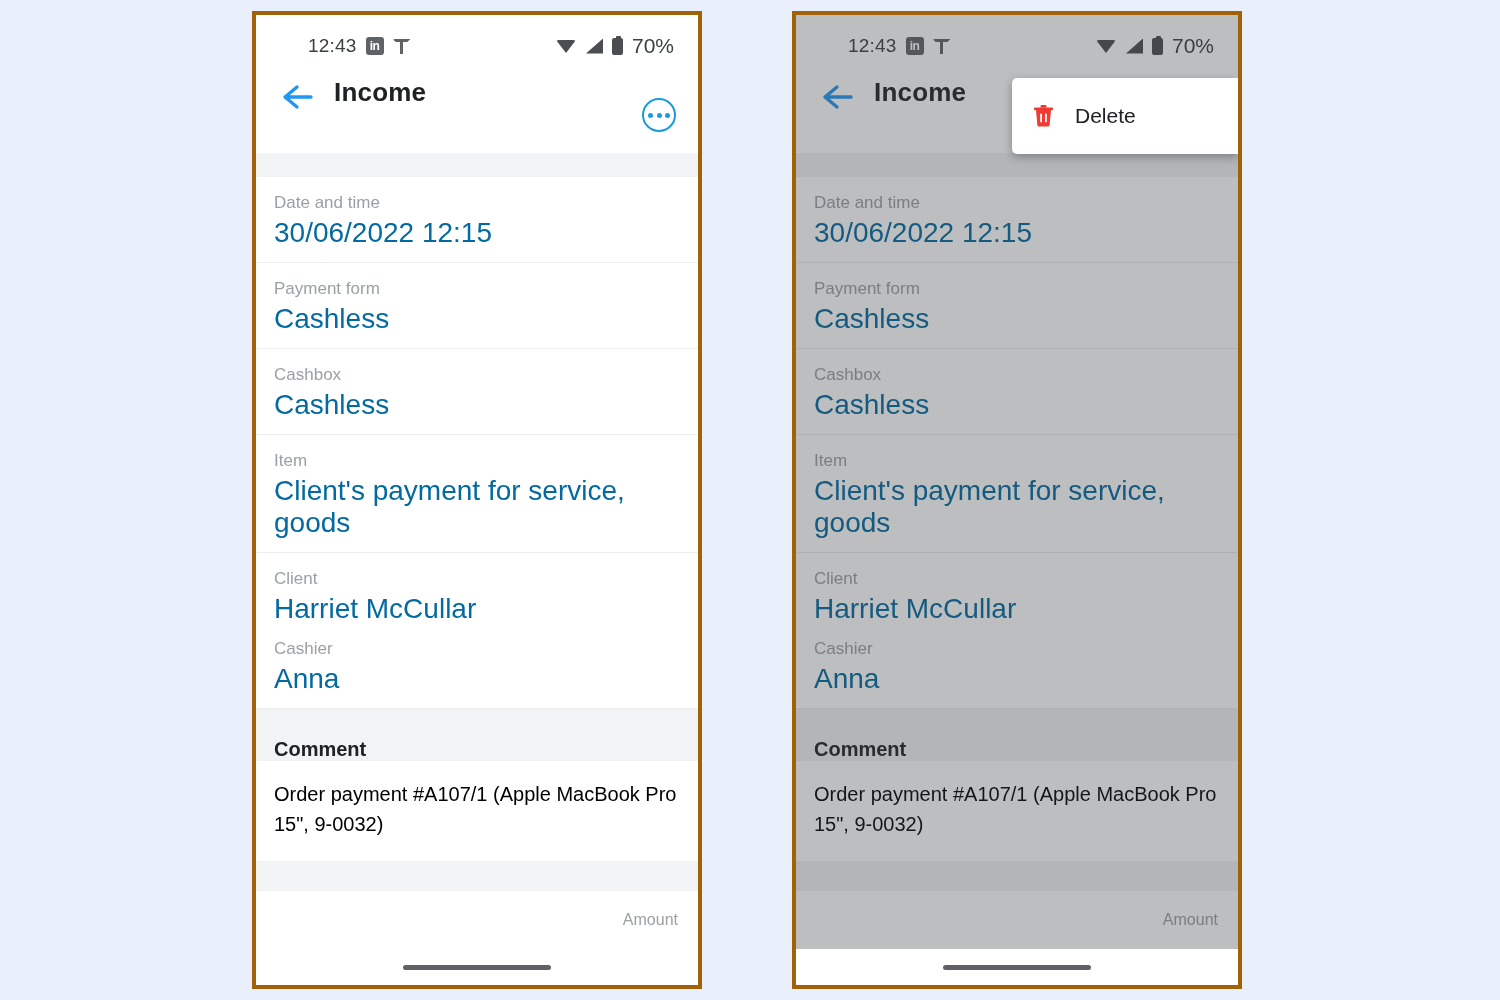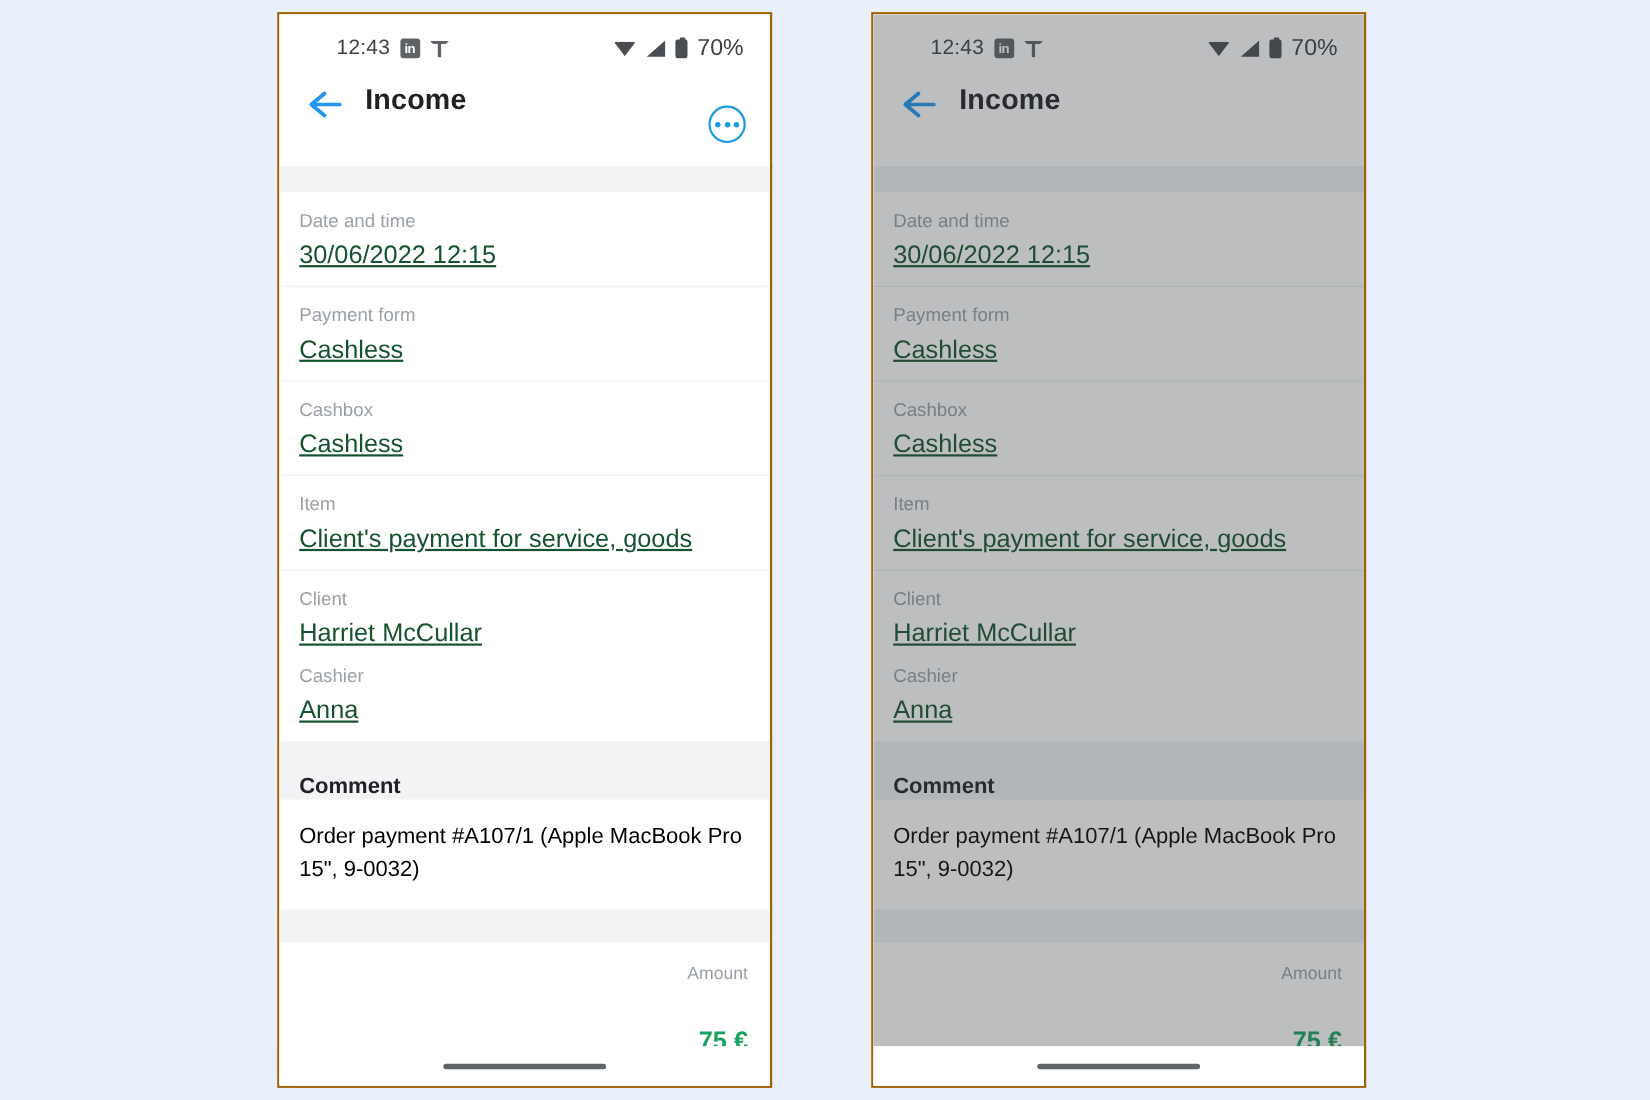--- a/index.html
+++ b/index.html
@@ -11,21 +11,21 @@
   }
   .stage { position: relative; width: 1500px; height: 1000px; }
 
   
   .phone {
     position: absolute;
     top: 11px;
     width: 450px;
     height: 978px;
     background: #ffffff;
-    border: 2px solid #a16207;
+    border: 4px solid #a16207;
     overflow: hidden;
   }
   .phone.left  { left: 252px; }
   .phone.right { left: 792px; }
 
   .screen { position: relative; width: 100%; height: 100%; background:#fff; }
 
   
   .statusbar {
     height: 62px;
@@ -127,21 +127,21 @@
     padding: 12px 18px 13px 18px;
     border-bottom: 1px solid #eceded;
     background: #fff;
   }
   .row.no-div { border-bottom: none; padding-bottom: 4px; }
   .row.tight  { padding-top: 6px; }
   .row-label {
     font-size: 17px; color: #9aa0a6; line-height: 28px;
   }
   .row-value {
-    font-size: 23px; color: #14532d; line-height: 32px; text-decoration: underline;
+    font-size: 28px; color: #0369a1; line-height: 32px;
   }
   .section-title {
     font-size: 20px; font-weight: bold; color: #202124;
   }
   .comment-body {
     padding: 18px 18px 22px 18px;
     font-size: 20px; color: #000000; line-height: 30px;
     background: #fff;
   }
 
@@ -345,20 +345,32 @@
           <div class="amount-value green">75 €</div>
         </div>
         <div class="amount-row">
           <div class="amount-label">Balance</div>
 
         </div>
       </div>
 
       <div class="scrim"></div>
 
+      <div class="menu">
+        <span class="ic-trash">
+          <svg width="19" height="22" viewBox="0 0 19 22">
+            <path d="M2 5 h15 l-1.4 15.2 a1.6 1.6 0 0 1 -1.6 1.4 H5 a1.6 1.6 0 0 1 -1.6 -1.4 Z" fill="#ef3b34"></path>
+            <rect x="0" y="2.4" width="19" height="2.8" rx="1" fill="#ef3b34"></rect>
+            <rect x="6.5" y="0" width="6" height="2.8" rx="1" fill="#ef3b34"></rect>
+            <rect x="6.2" y="8.4" width="1.8" height="9" rx=".9" fill="#ffffff"></rect>
+            <rect x="11" y="8.4" width="1.8" height="9" rx=".9" fill="#ffffff"></rect>
+          </svg>
+        </span>
+        <span class="menu-label">Delete</span>
+      </div>
 
       <div class="navbar">
         <div class="home-pill"></div>
       </div>
 
     </div>
   </div>
 
 </div>
 

